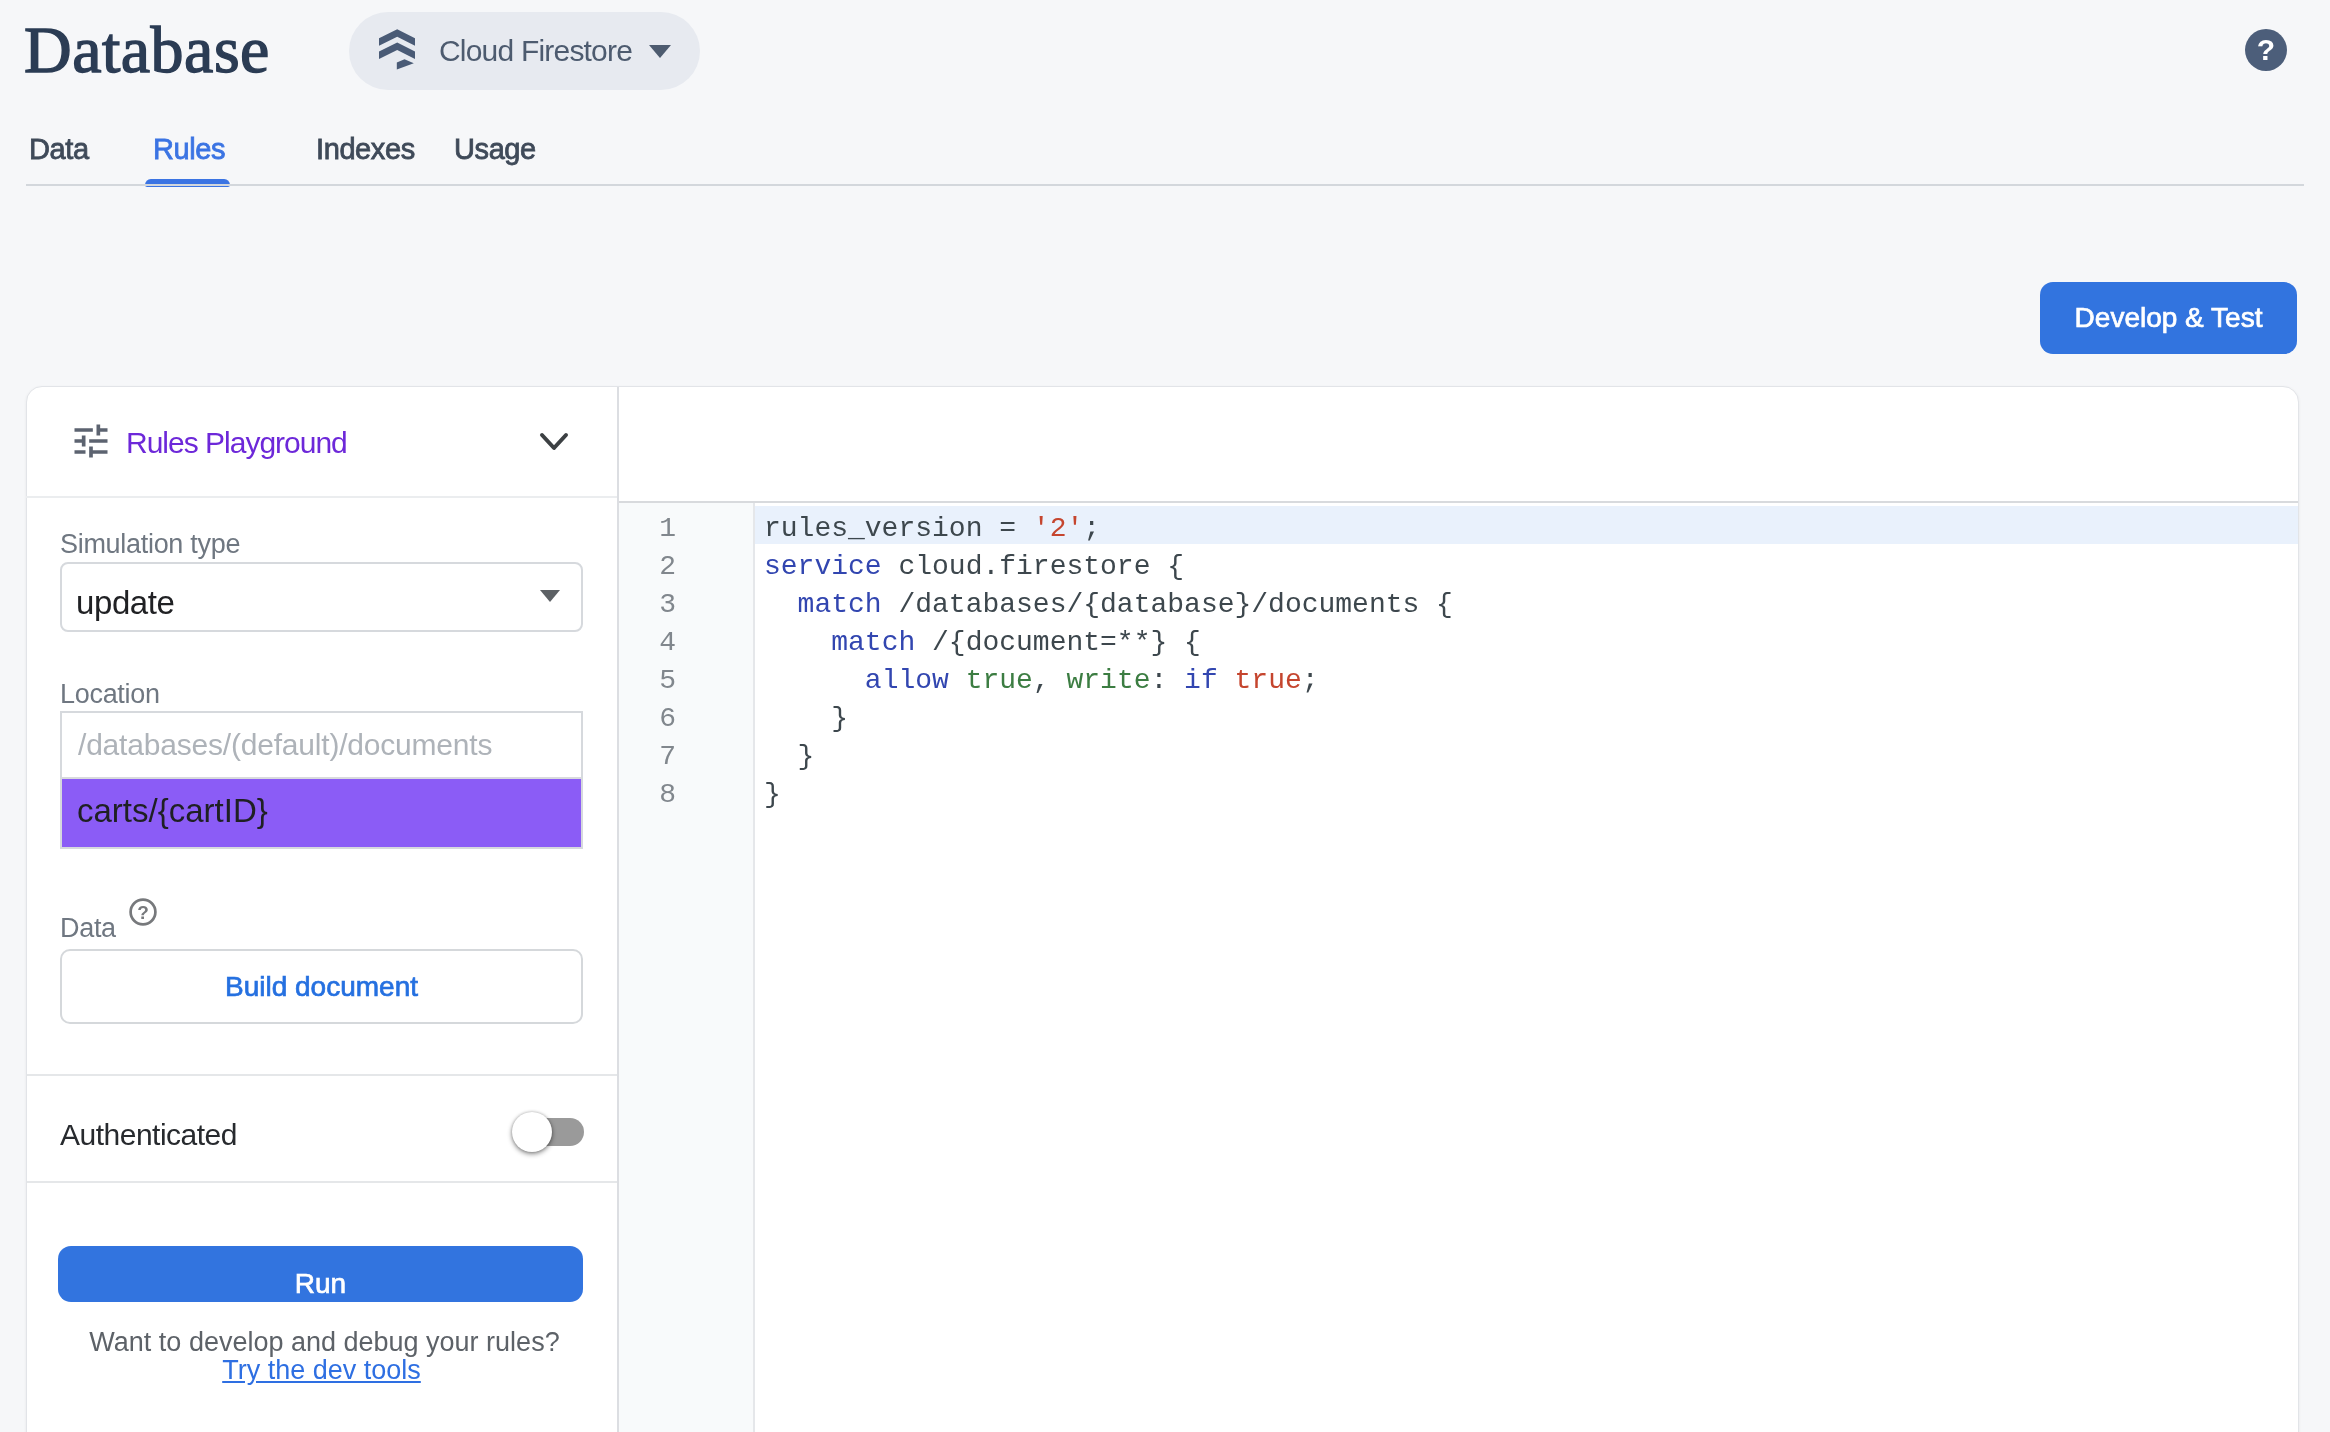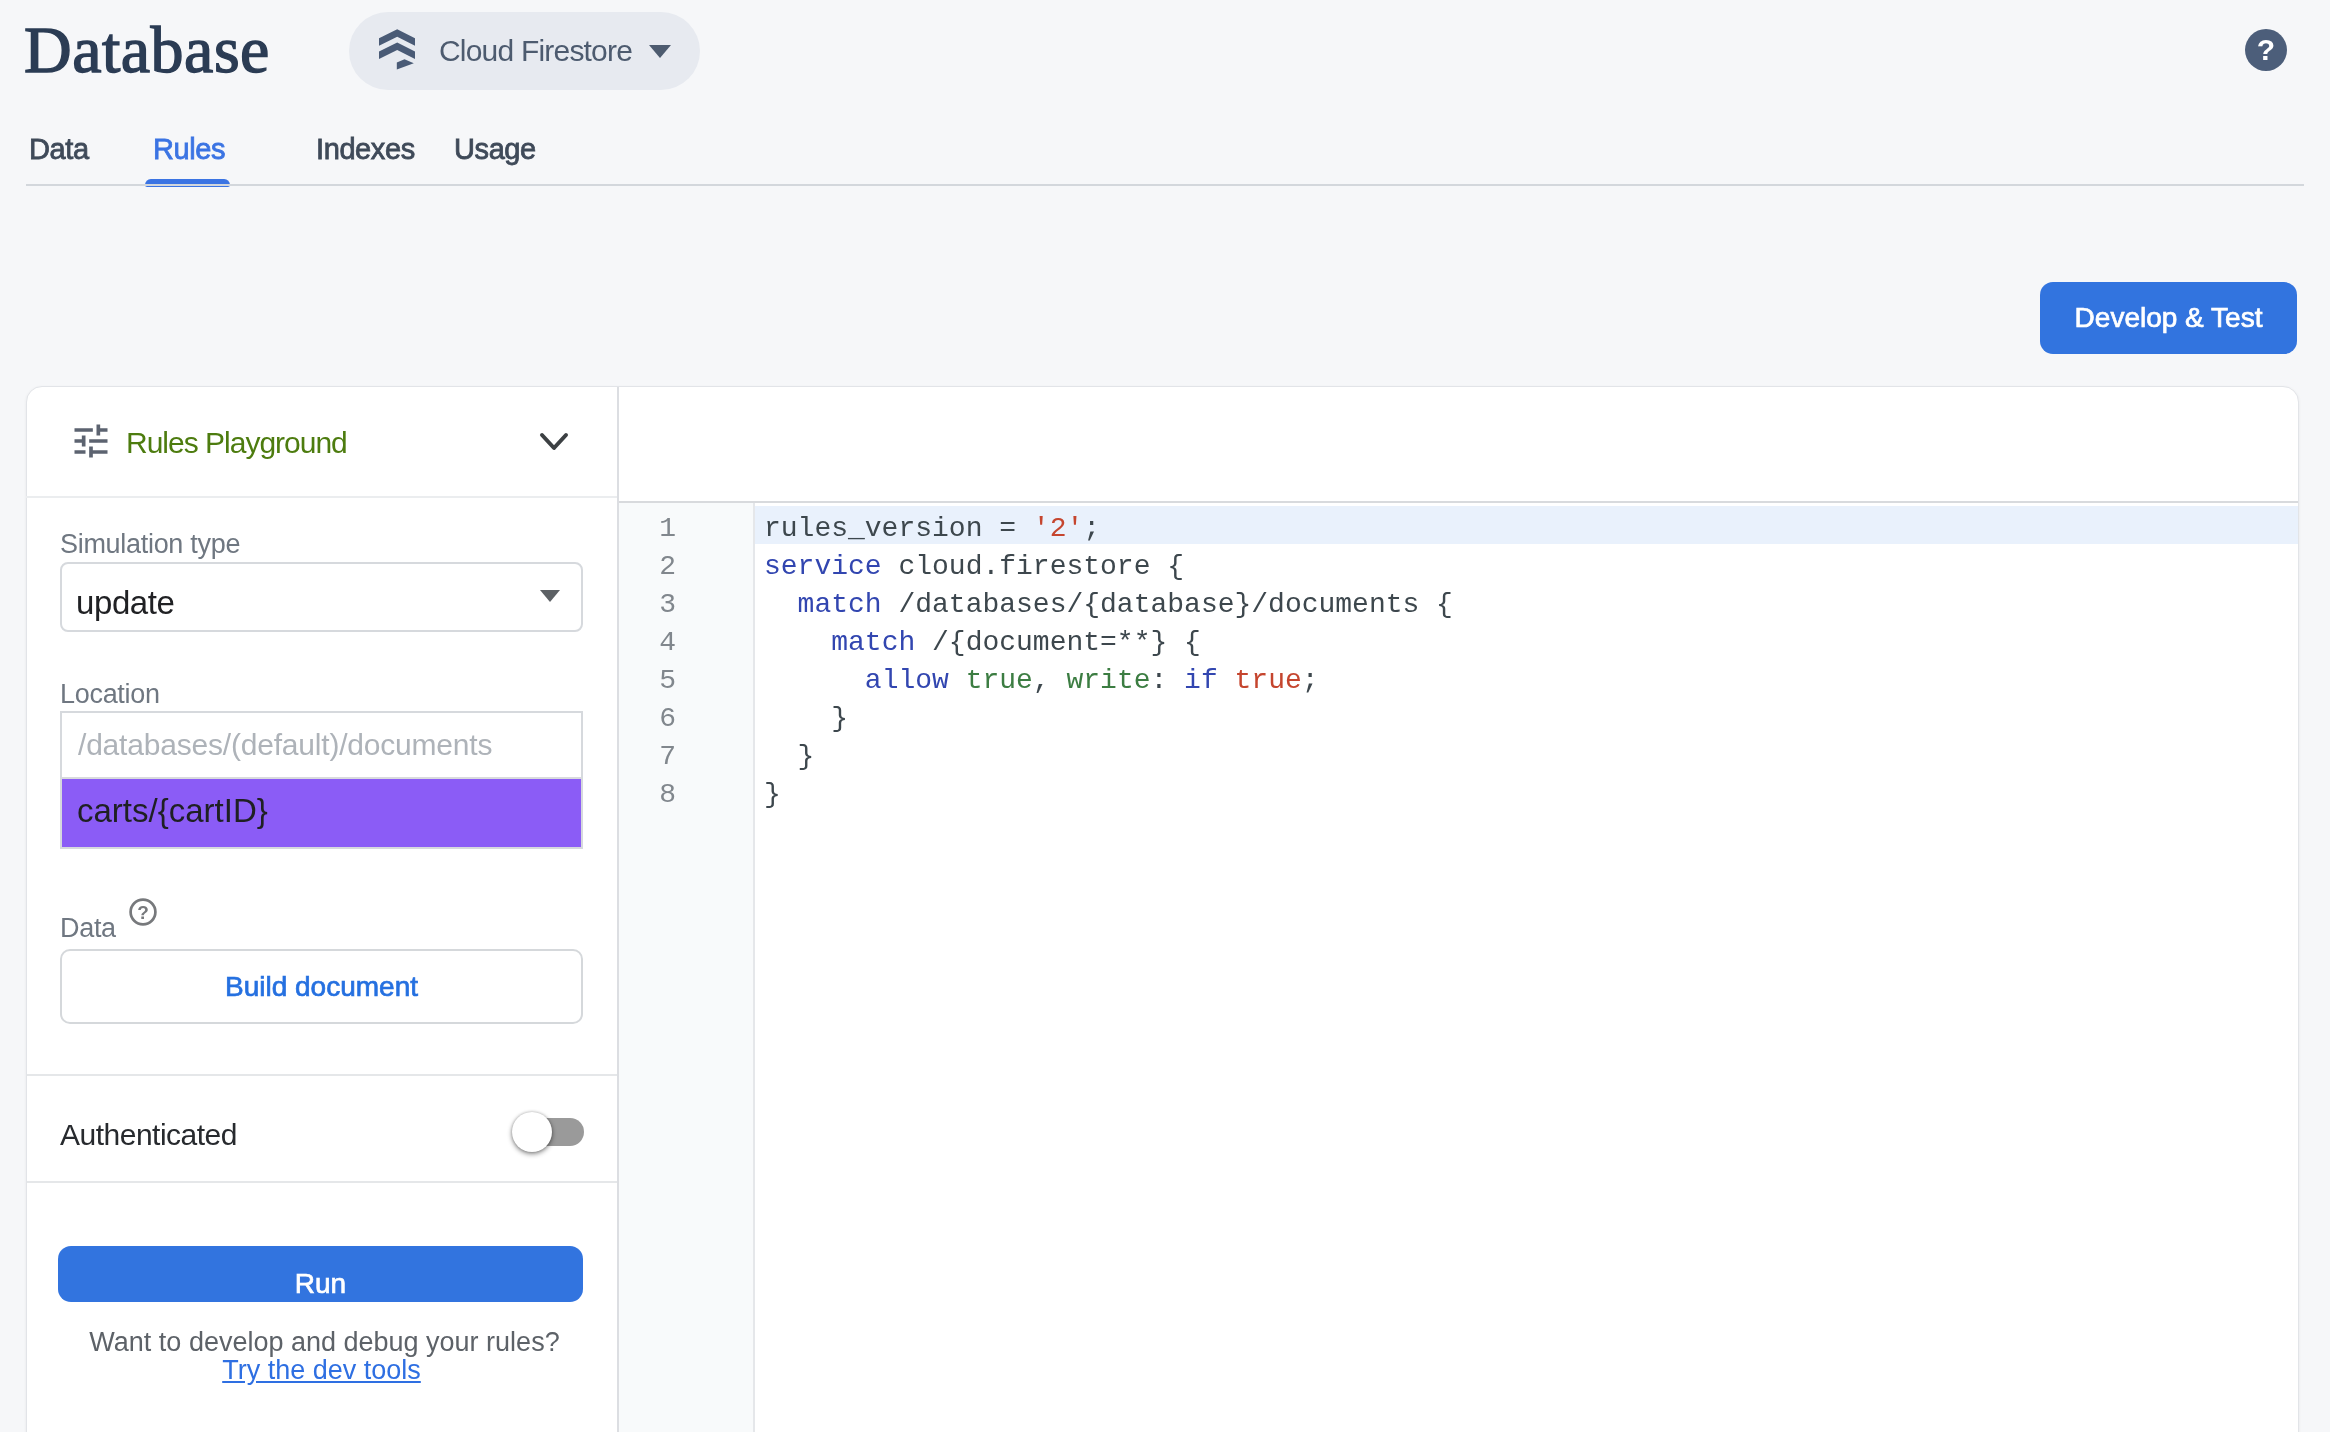--- a/index.html
+++ b/index.html
@@ -19,21 +19,21 @@
 .indicator{left:145px;top:179px;width:85px;height:8px;background:#3b74e3;border-radius:8px 8px 3px 3px;}
 .tabline{left:26px;top:184px;width:2278px;height:2px;background:#d3d7dc;}
 
 .devtest{left:2040px;top:282px;width:257px;height:72px;border-radius:13px;background:#3274df;color:#fff;font-size:28px;font-weight:400;-webkit-text-stroke:0.7px #fff;text-align:center;line-height:72px;letter-spacing:0;}
 
 .card{left:26px;top:386px;width:2273px;height:1100px;background:#fff;border:1px solid #e2e4e8;border-radius:16px 16px 0 0;box-shadow:0 1px 3px rgba(60,64,67,.08);}
 .vdivider{left:617px;top:387px;width:2px;height:1045px;background:#dcdee2;}
 
 .lp-border{left:26px;top:496px;width:591px;height:2px;background:#ebedef;}
 .tuneicon{left:69px;top:419px;}
-.rp-title{left:126px;top:428px;font-size:30px;color:#4d7c0f;line-height:1;letter-spacing:-1px;}
+.rp-title{left:126px;top:428px;font-size:30px;color:#6d28d9;line-height:1;letter-spacing:-1px;}
 .chev{left:539px;top:431px;}
 .label{font-size:27px;color:#6f7781;line-height:1;letter-spacing:-0.3px;margin-top:15px;}
 .sim-label{left:60px;top:516px;}
 .select{left:60px;top:562px;width:523px;height:70px;background:#fff;border:2px solid #d6d9dd;border-radius:8px;}
 .select .val{position:absolute;left:14px;top:22px;font-size:33px;color:#202124;line-height:1;letter-spacing:-0.4px;}
 .select .tri{position:absolute;right:21px;top:26px;width:0;height:0;border-left:10px solid transparent;border-right:10px solid transparent;border-top:12px solid #5d6165;}
 .loc-label{left:60px;top:666px;}
 .locbox{left:60px;top:711px;width:523px;height:138px;border:2px solid #d6d9dd;border-radius:0;background:#fff;overflow:hidden;}
 .locbox .ph{position:absolute;left:16px;top:17px;font-size:30px;color:#aeb3b9;line-height:1;letter-spacing:-0.2px;}
 .locbox .blue{position:absolute;left:0;top:64px;width:566px;height:70px;background:#8b5cf6;border-top:2px solid #d8dadd;}

